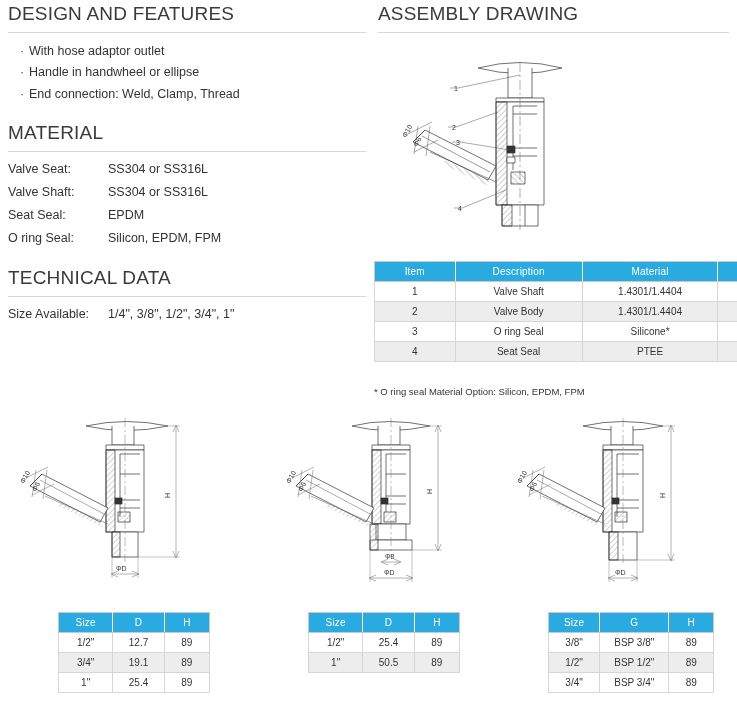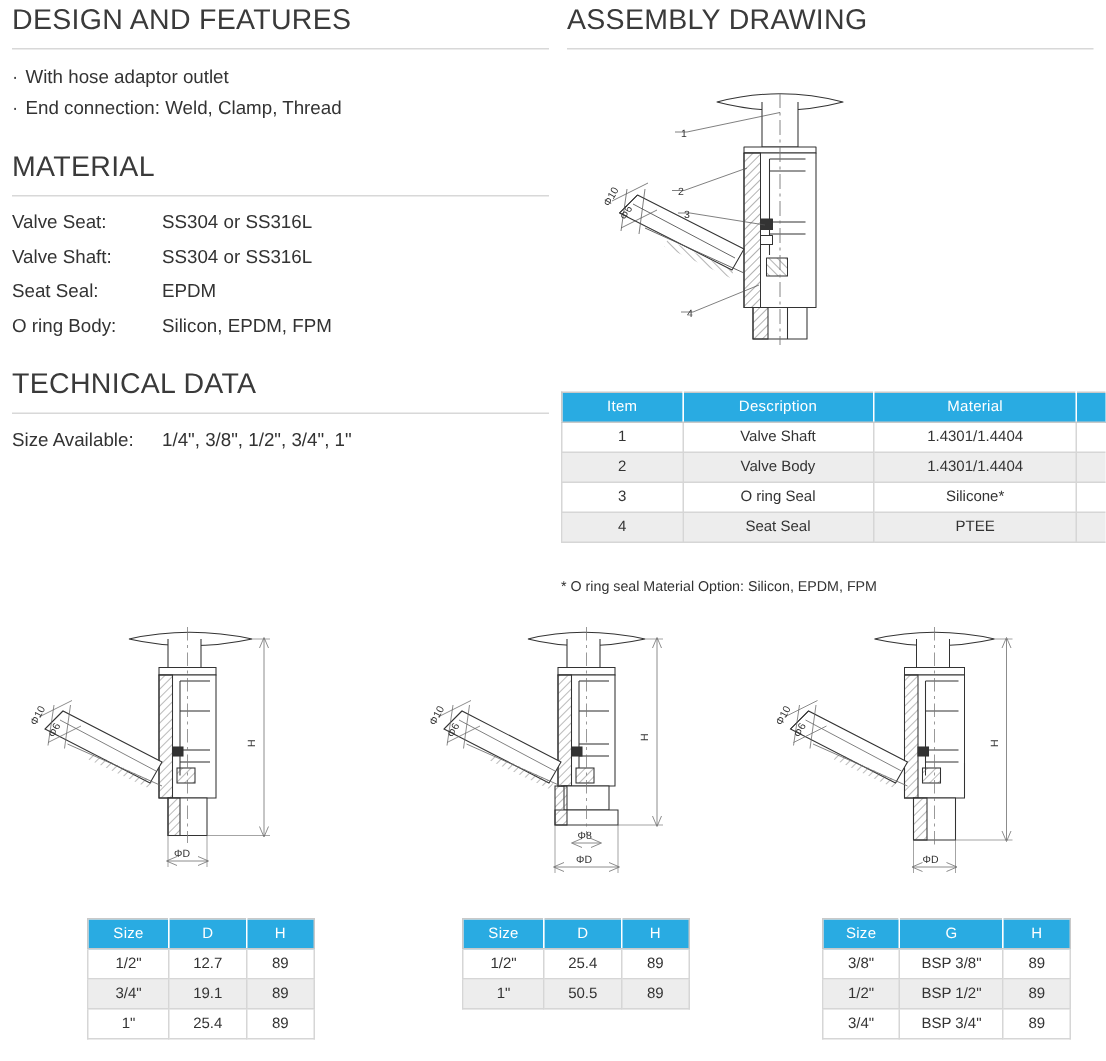--- a/index.html
+++ b/index.html
@@ -131,23 +131,26 @@
   }
 </style>
 </head>
 <body>
 
 <div class="left-col">
 
   <h1 class="section-heading">DESIGN AND FEATURES</h1>
   <div class="rule" style="margin-top:7px;"></div>
 
-  <ul class="bullet-list" style="margin-top:8px;">
+  <ul class="bullet-list" style="margin-top:8px;margin-left:12px;">
     <li>
       <span class="bullet-dot">·</span><span>With hose adaptor outlet</span>
+    </li>
+    <li>
+      <span class="bullet-dot">·</span><span>Handle in handwheel or ellipse</span>
     </li>
     <li>
       <span class="bullet-dot">·</span><span>End connection: Weld, Clamp, Thread</span>
     </li>
   </ul>
 
   <h1 class="section-heading" style="margin-top:18px;">MATERIAL</h1>
   <div class="rule" style="margin-top:7px;"></div>
 
   <table class="spec-table" style="margin-top:6px;">
@@ -158,21 +161,21 @@
       </tr>
       <tr>
         <td class="spec-label">Valve Shaft:</td>
         <td>SS304 or SS316L</td>
       </tr>
       <tr>
         <td class="spec-label">Seat Seal:</td>
         <td>EPDM</td>
       </tr>
       <tr>
-        <td class="spec-label">O ring Body:</td>
+        <td class="spec-label">O ring Seal:</td>
         <td>Silicon, EPDM, FPM</td>
       </tr>
     </tbody>
   </table>
 
   <h1 class="section-heading" style="margin-top:18px;">TECHNICAL DATA</h1>
   <div class="rule" style="margin-top:7px;"></div>
 
   <table class="spec-table" style="margin-top:6px;">
     <tbody>

